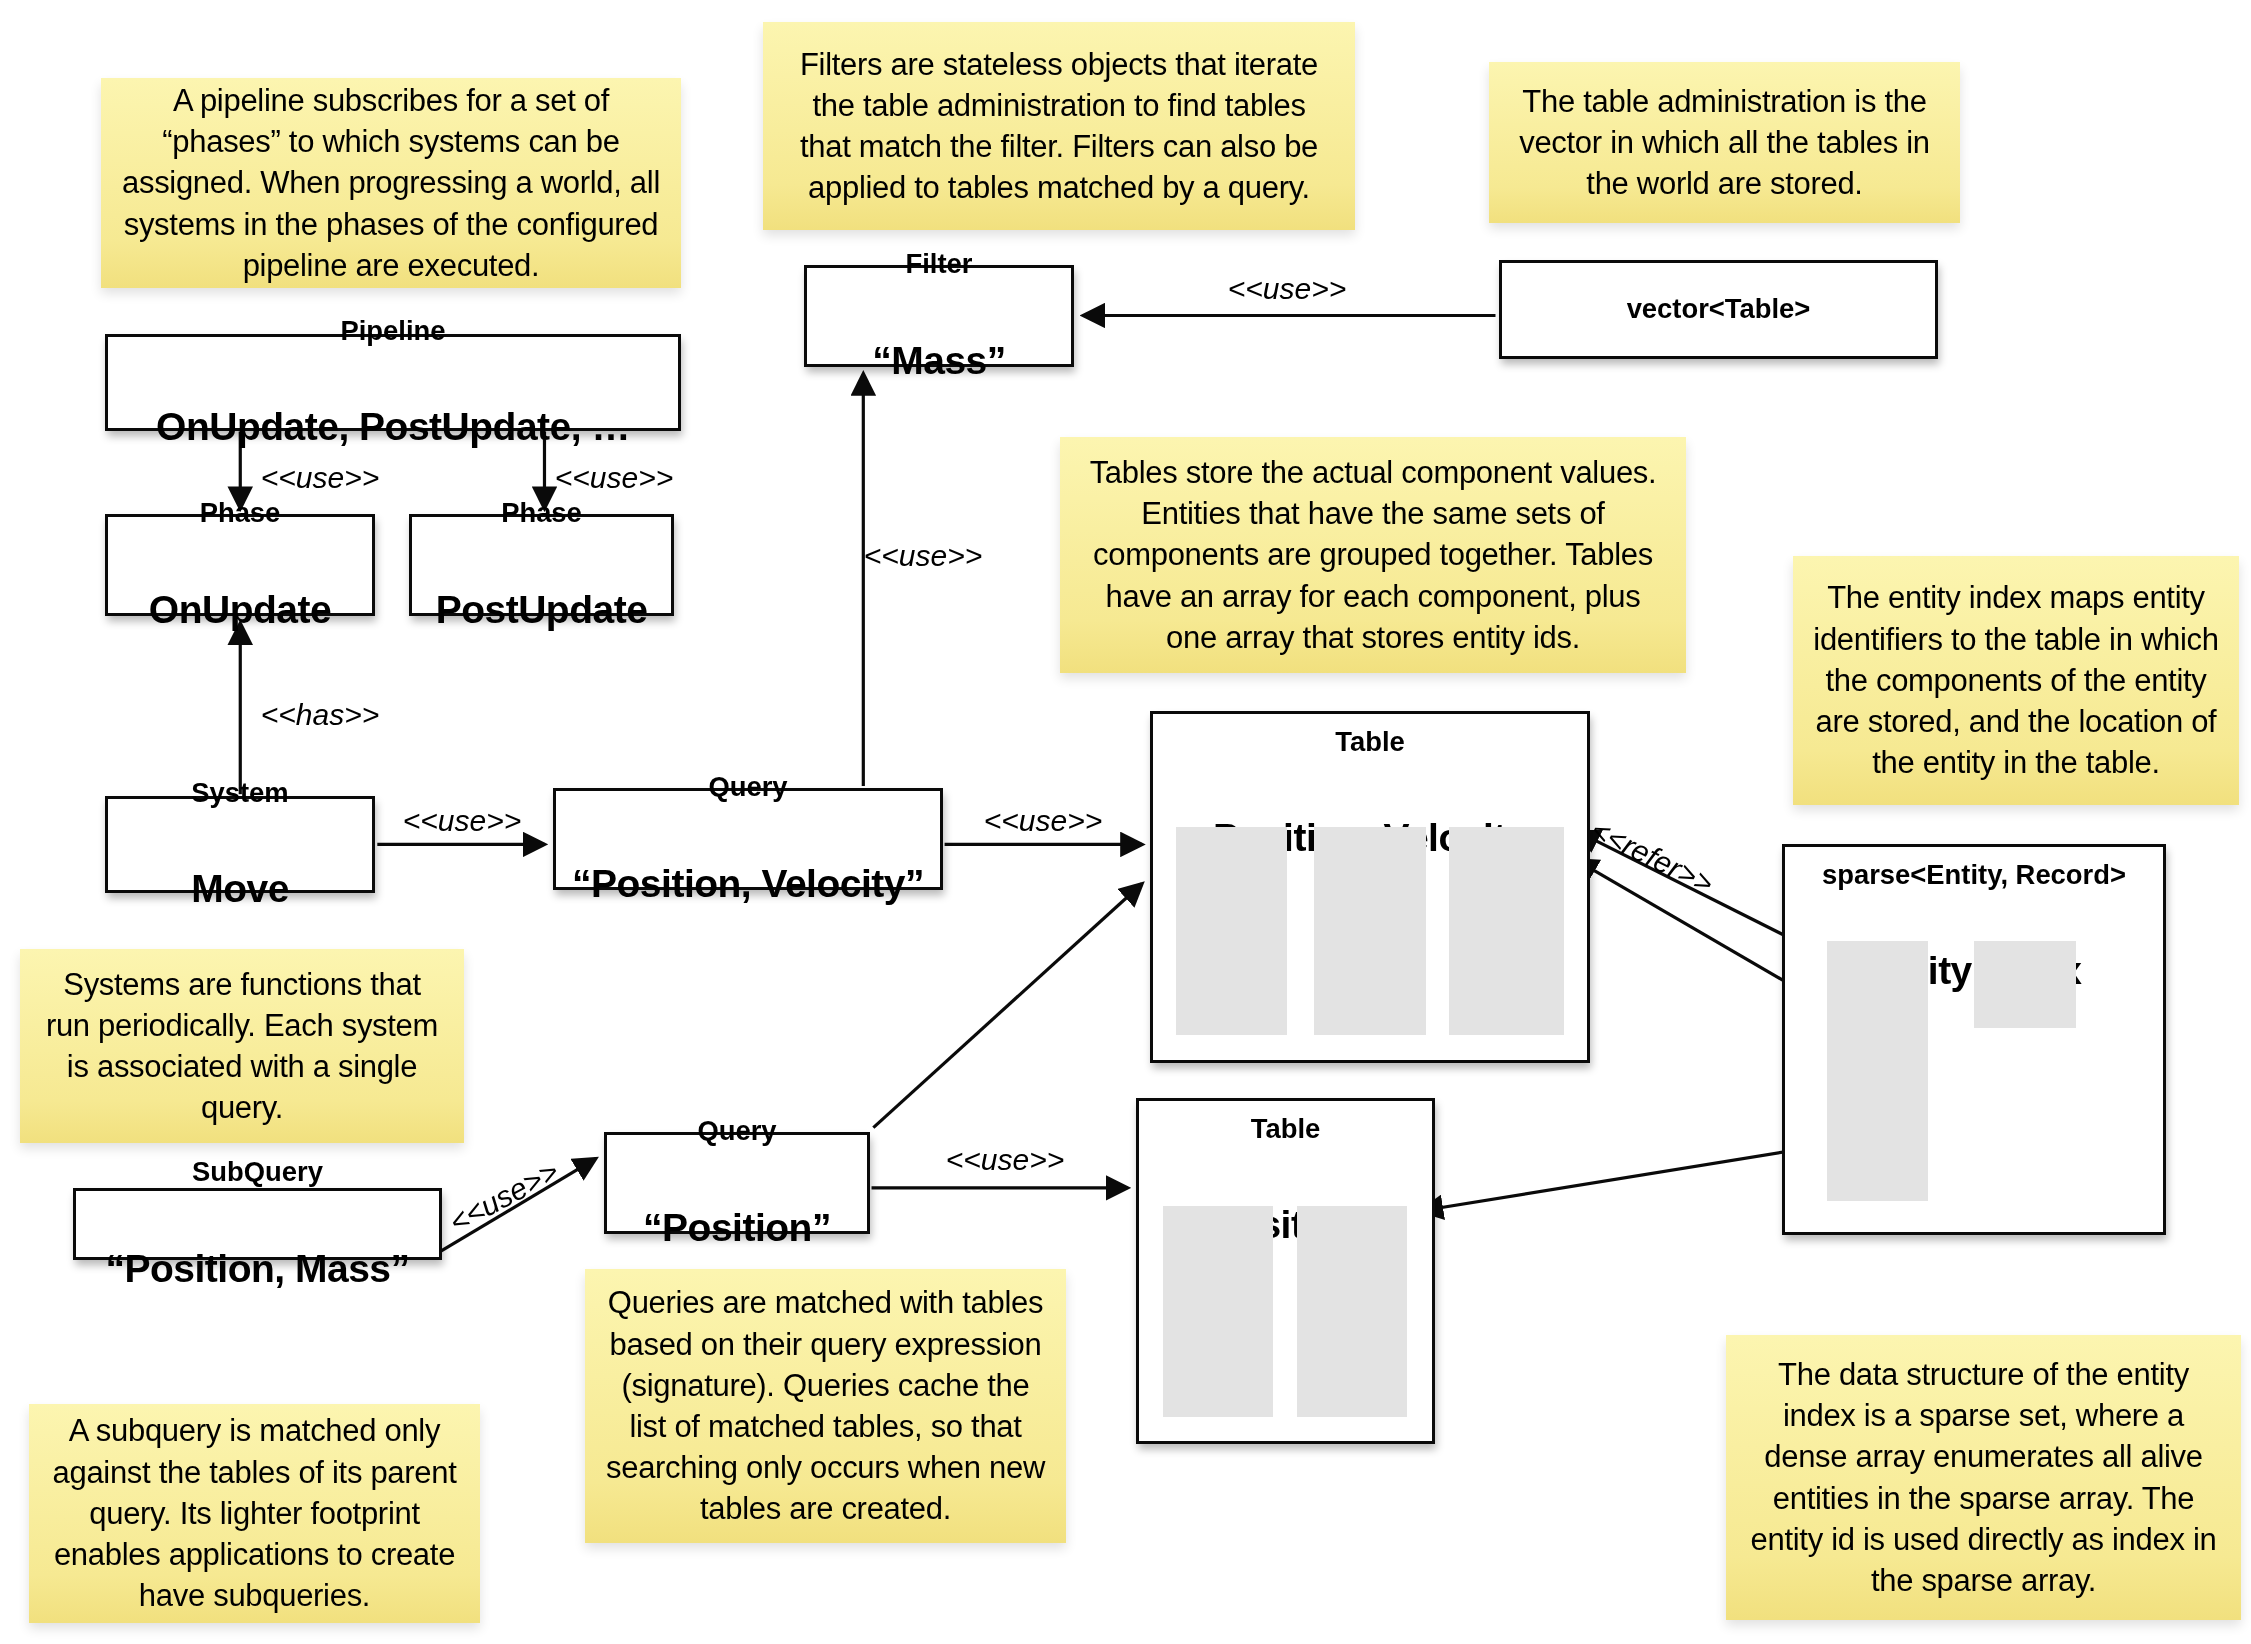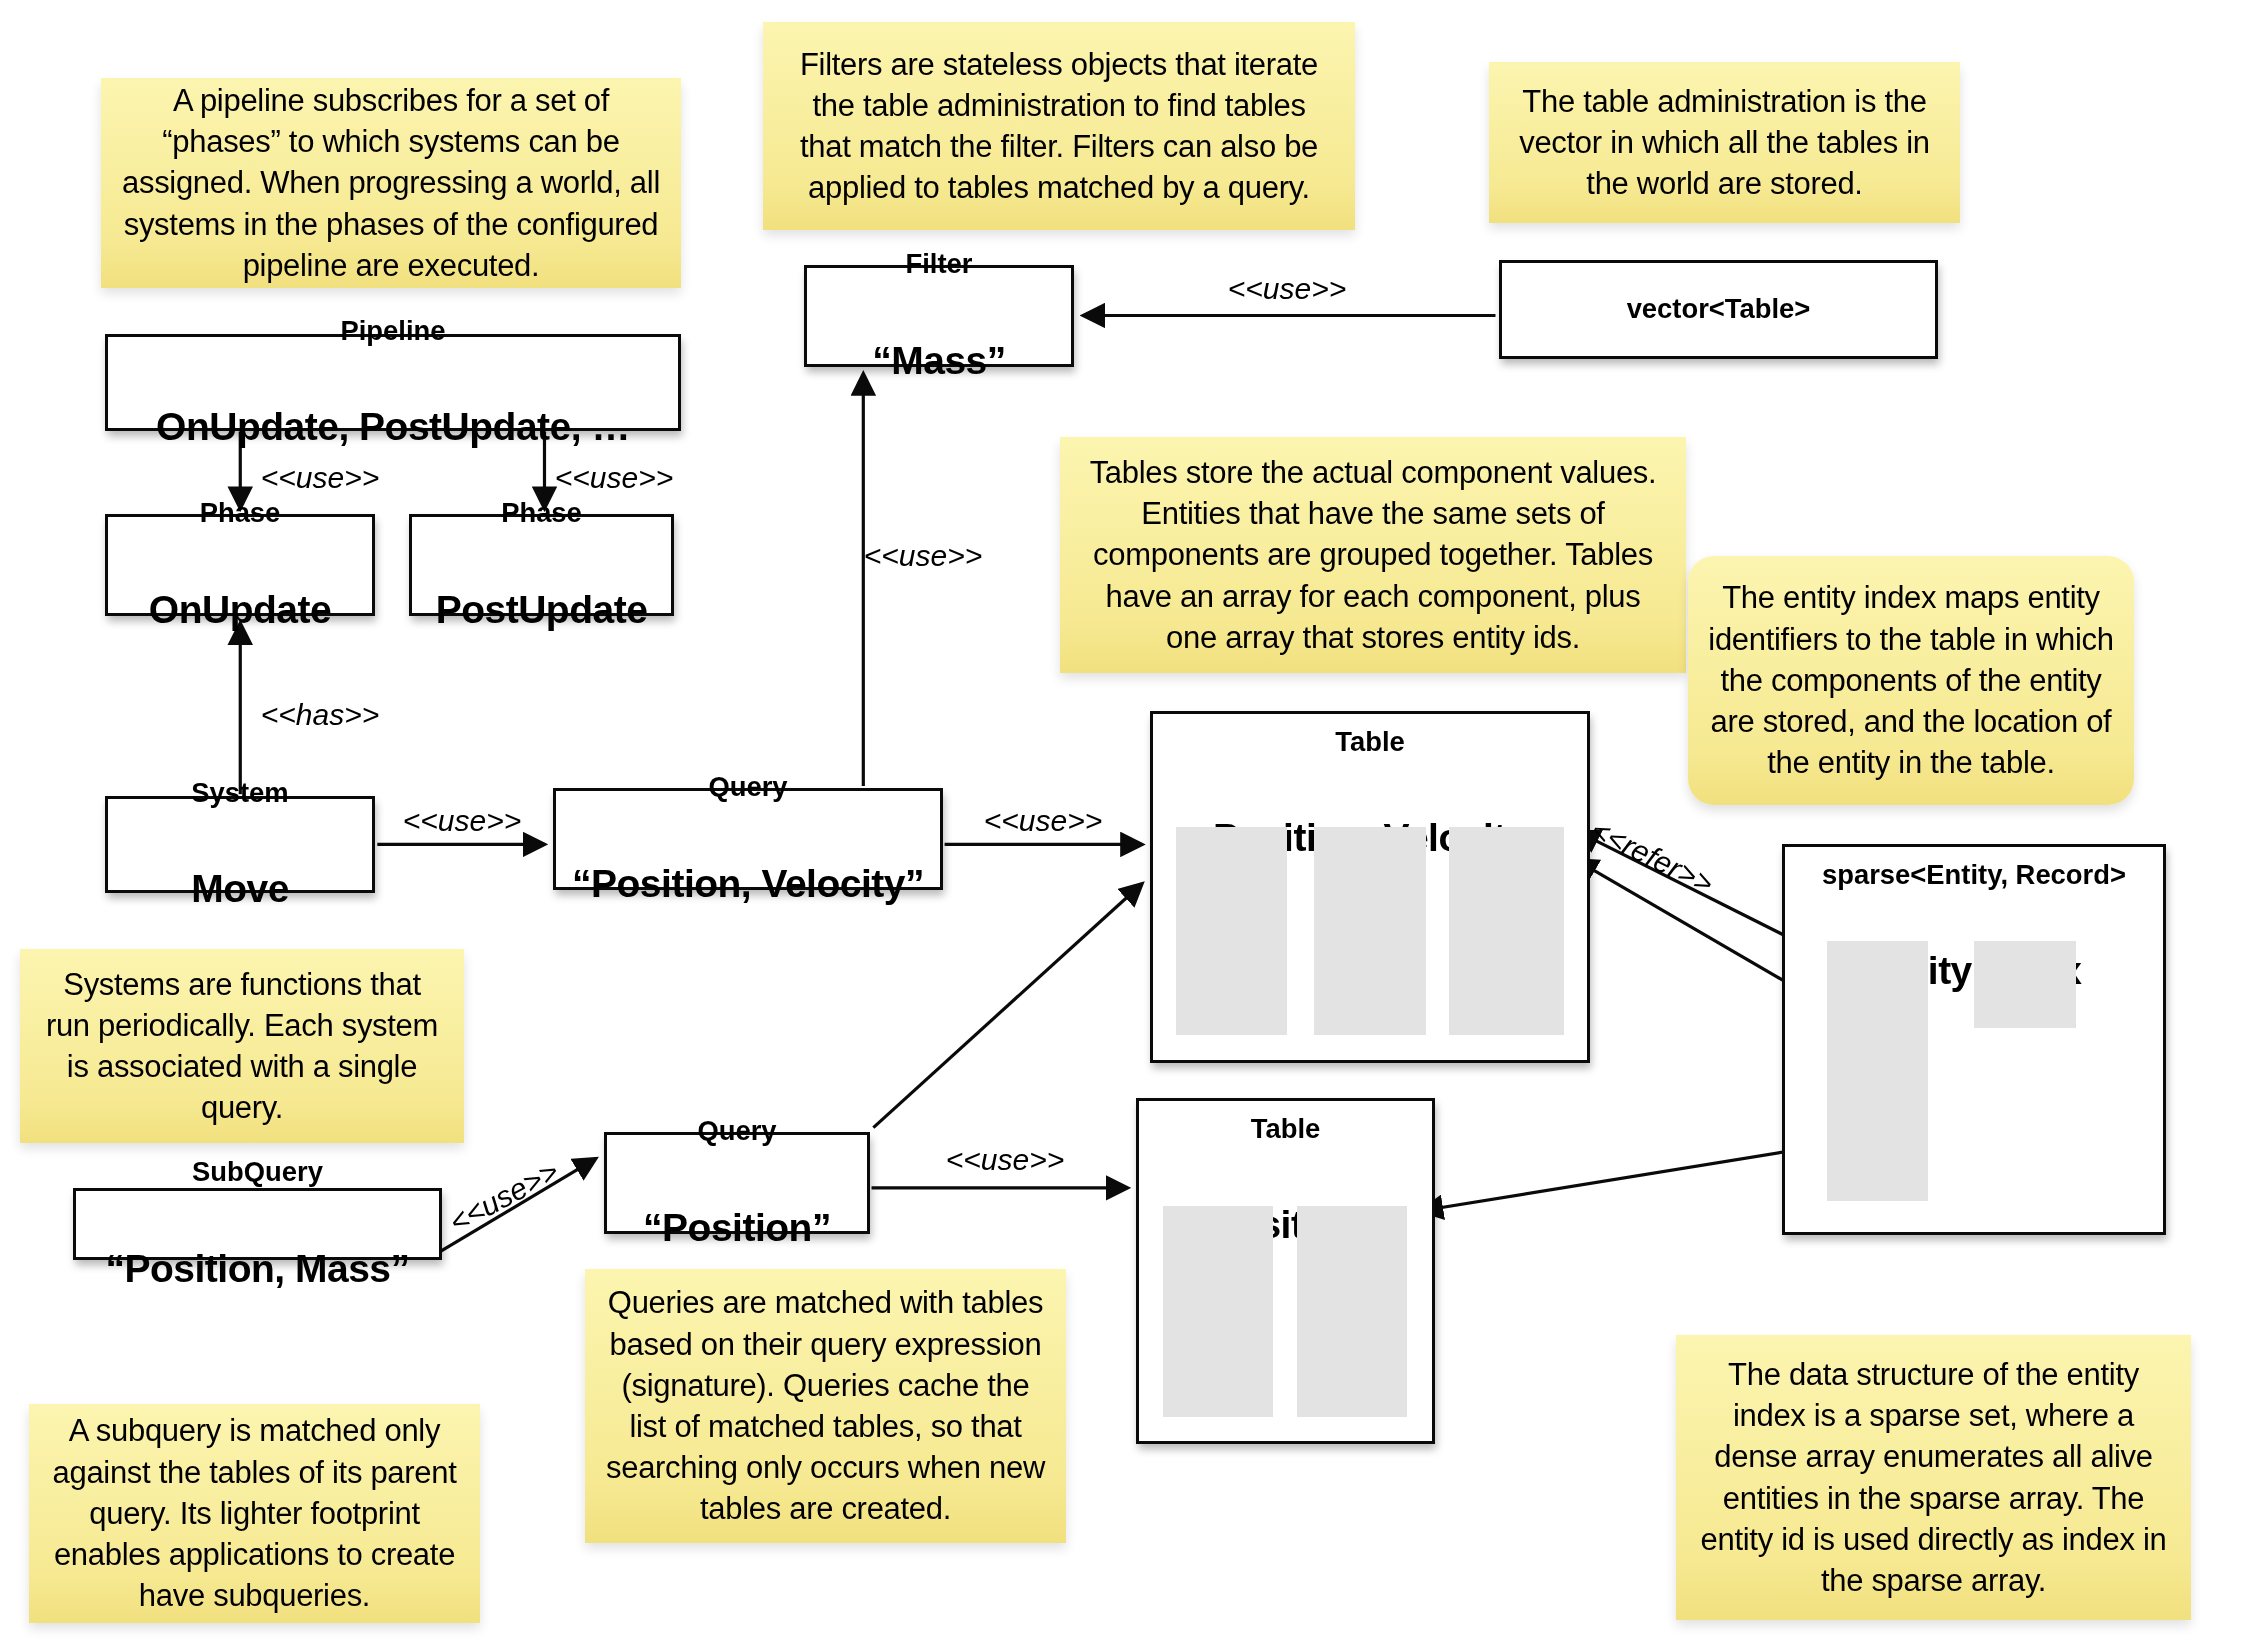--- a/index.html
+++ b/index.html
@@ -83,33 +83,33 @@
     </div>
   <div class="note" style="left:763px; top:22px; width:592px; height:208px;">
       <span>Filters are stateless objects that iterate the table administration to find tables that match the filter. Filters can also be applied to tables matched by a query.</span>
     </div>
   <div class="note" style="left:1489px; top:62px; width:471px; height:161px;">
       <span>The table administration is the vector in which all the tables in the world are stored.</span>
     </div>
   <div class="note" style="left:1060px; top:437px; width:626px; height:236px;">
       <span>Tables store the actual component values. Entities that have the same sets of components are grouped together. Tables have an array for each component, plus one array that stores entity ids.</span>
     </div>
-  <div class="note" style="left:1688px; top:556px; width:446px; height:249px;border-radius:26px;">
+  <div class="note" style="left:1793px; top:556px; width:446px; height:249px;">
       <span>The entity index maps entity identifiers to the table in which the components of the entity are stored, and the location of the entity in the table.</span>
     </div>
   <div class="note" style="left:20px; top:949px; width:444px; height:194px;">
       <span>Systems are functions that run periodically. Each system is associated with a single query.</span>
     </div>
   <div class="note" style="left:585px; top:1269px; width:481px; height:274px;">
       <span>Queries are matched with tables based on their query expression (signature). Queries cache the list of matched tables, so that searching only occurs when new tables are created.</span>
     </div>
   <div class="note" style="left:29px; top:1404px; width:451px; height:219px;">
       <span>A subquery is matched only against the tables of its parent query. Its lighter footprint enables applications to create have subqueries.</span>
     </div>
-  <div class="note" style="left:1676px; top:1335px; width:515px; height:285px;">
+  <div class="note" style="left:1726px; top:1335px; width:515px; height:285px;">
       <span>The data structure of the entity index is a sparse set, where a dense array enumerates all alive entities in the sparse array. The entity id is used directly as index in the sparse array.</span>
     </div>
 
   <div class="ubox" style="left:105px; top:334px; width:576px; height:97px;">
     <div class="btype">Pipeline</div>
     <div class="bname">OnUpdate, PostUpdate, …</div>
   </div>
 
   <div class="ubox" style="left:105px; top:514px; width:270px; height:102px;">
     <div class="btype">Phase</div>

